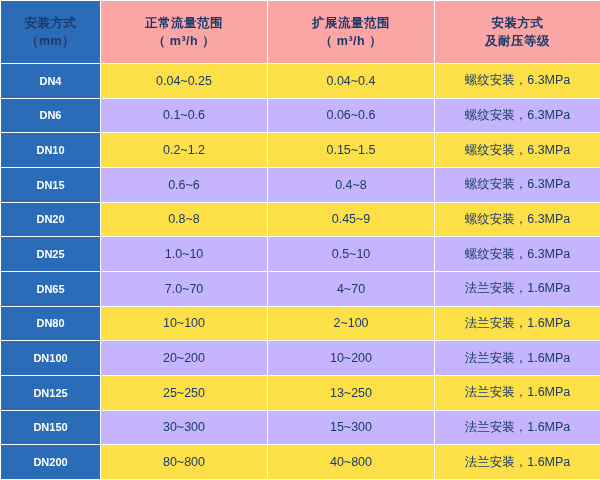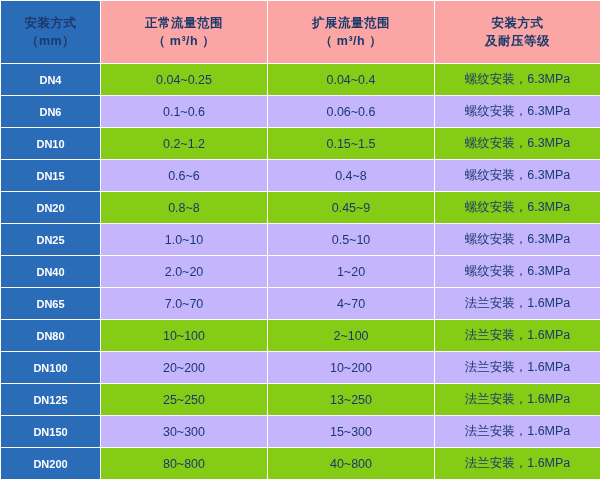--- a/index.html
+++ b/index.html
@@ -51,21 +51,21 @@
   tbody td {
     height: 27px;
   }
   tbody td.col-dn {
     background: #2b6cb9;
     color: #ffffff;
     font-weight: bold;
     font-size: 11px;
   }
   tbody tr.odd td.data {
-    background: #84cc16;
+    background: #fde047;
   }
   tbody tr.even td.data {
     background: #c4b5fd;
   }
   tbody td.data {
     color: #1b3a6b;
     font-size: 12.5px;
   }
 </style>
 </head>
@@ -129,26 +129,20 @@
       <td class="data">0.45~9</td>
       <td class="data">螺纹安装，6.3MPa</td>
     </tr>
     <tr class="even">
       <td class="col-dn">DN25</td>
       <td class="data">1.0~10</td>
       <td class="data">0.5~10</td>
       <td class="data">螺纹安装，6.3MPa</td>
     </tr>
     <tr class="even">
-      <td class="col-dn">DN40</td>
-      <td class="data">2.0~20</td>
-      <td class="data">1~20</td>
-      <td class="data">螺纹安装，6.3MPa</td>
-    </tr>
-    <tr class="even">
       <td class="col-dn">DN65</td>
       <td class="data">7.0~70</td>
       <td class="data">4~70</td>
       <td class="data">法兰安装，1.6MPa</td>
     </tr>
     <tr class="odd">
       <td class="col-dn">DN80</td>
       <td class="data">10~100</td>
       <td class="data">2~100</td>
       <td class="data">法兰安装，1.6MPa</td>

